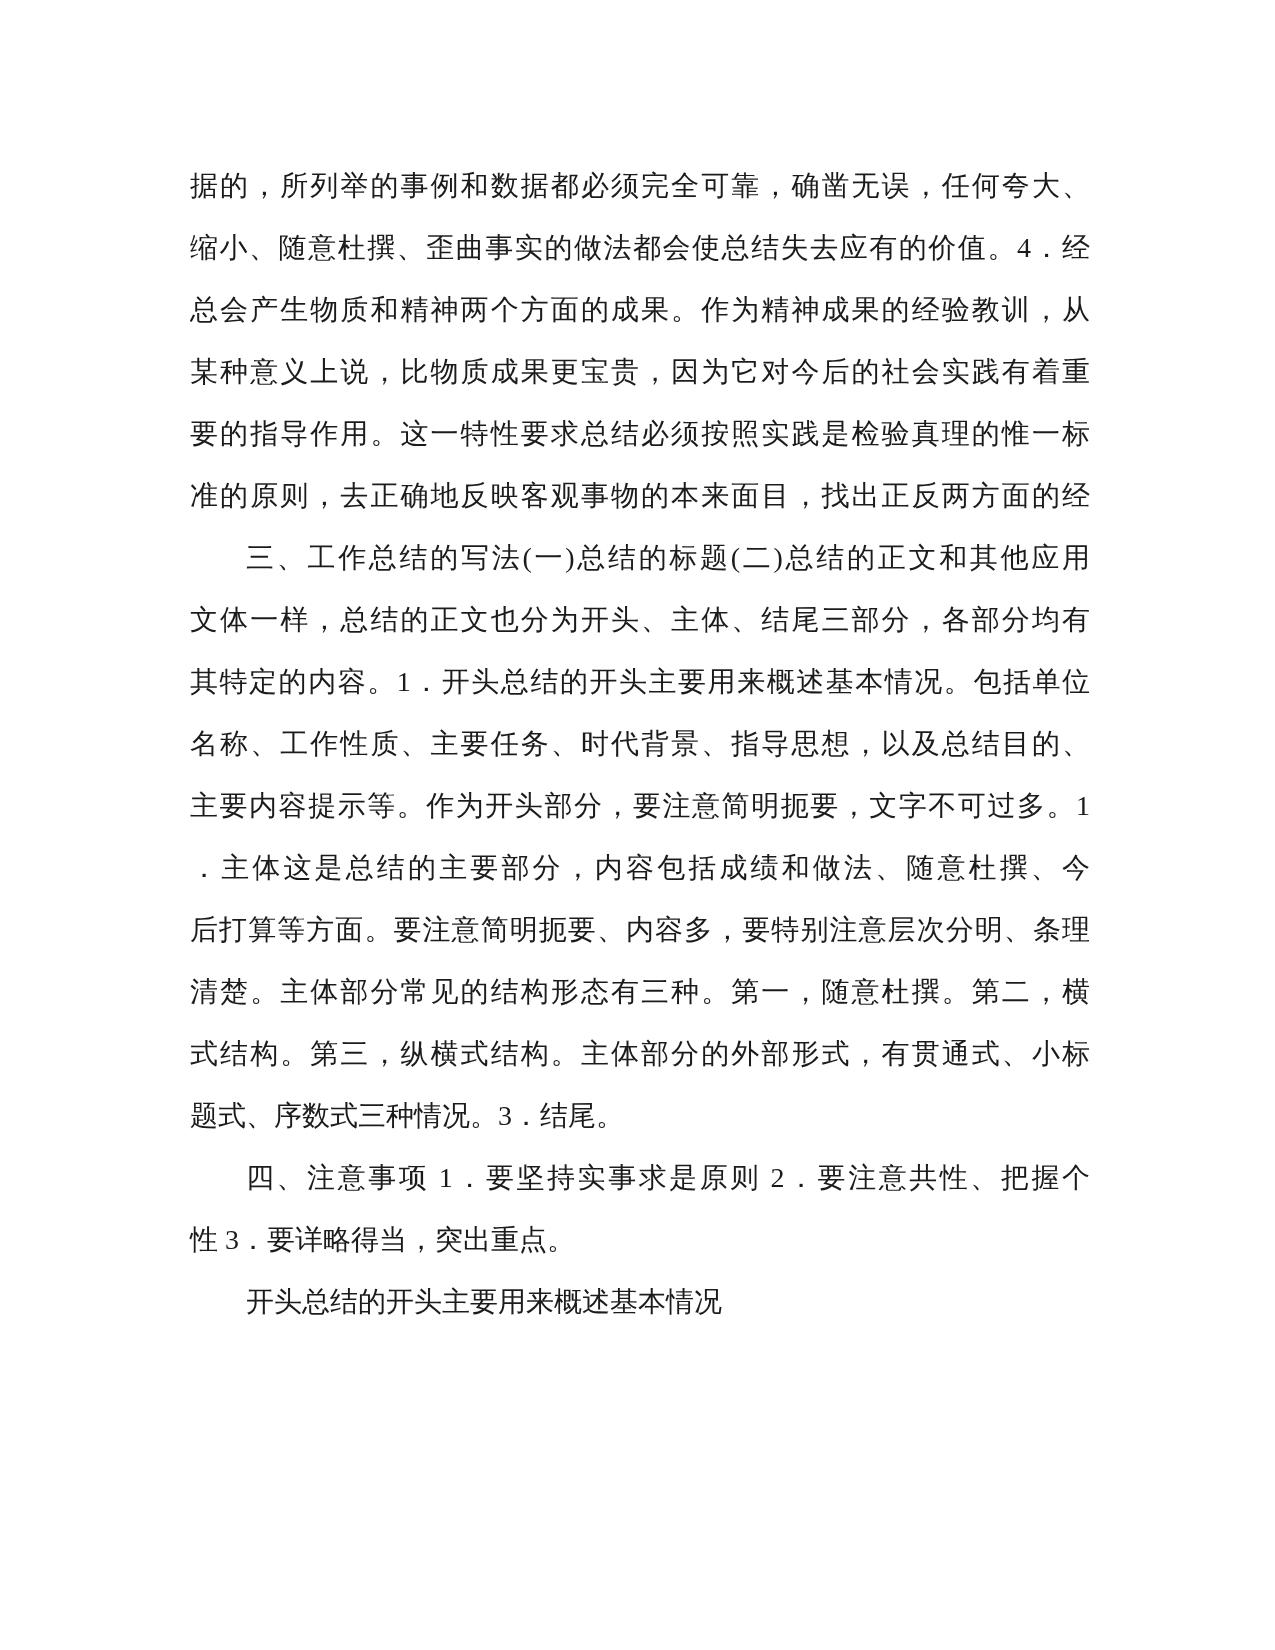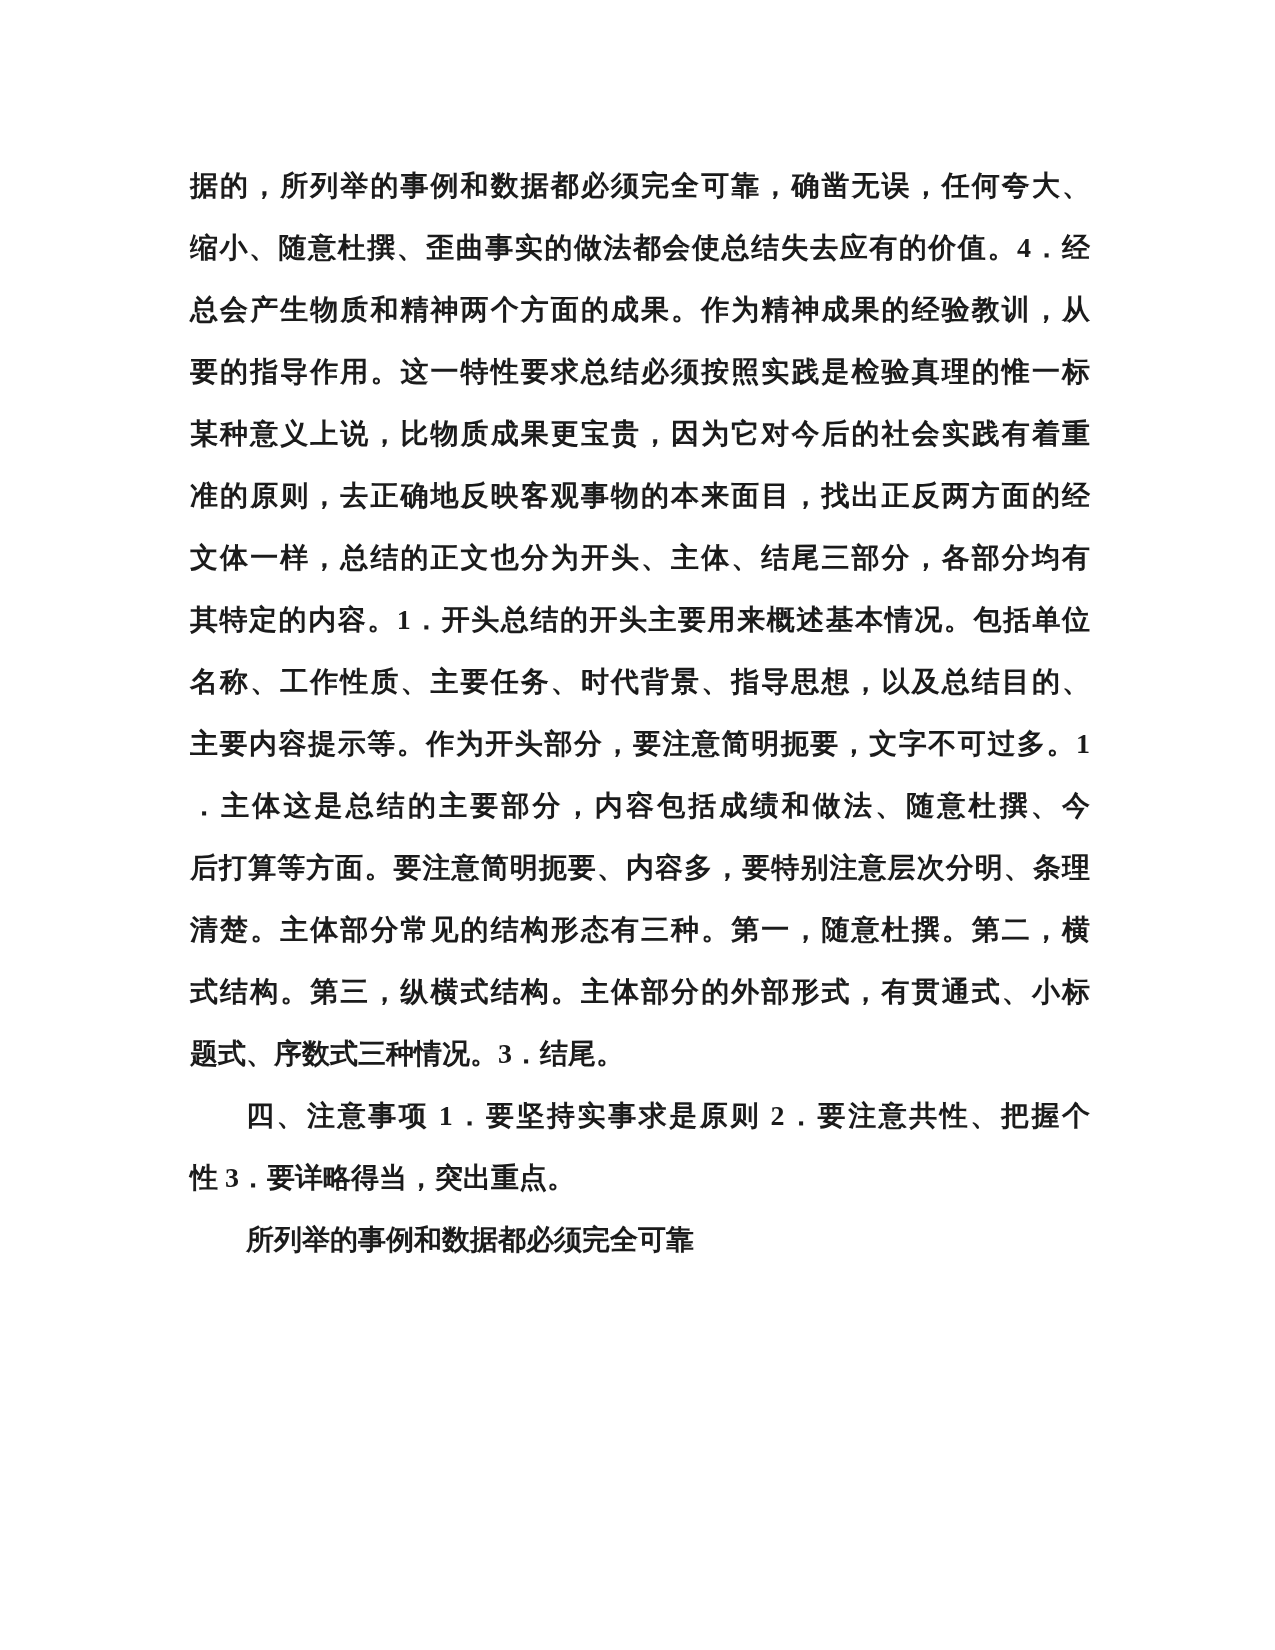--- a/index.html
+++ b/index.html
@@ -16,21 +16,21 @@
     font-family: "Liberation Serif", "DejaVu Serif", serif;
   }
   .text-block {
     position: absolute;
     left: 190px;
     top: 155px;
     width: 900px;
     font-size: 28px;
     line-height: 62px;
     color: #1b1b1b;
-    font-weight: 700;
+    font-weight: 400;
   }
   .paragraph {
     margin: 0;
     padding: 0;
   }
   .line {
     text-align: justify;
     text-align-last: justify;
     text-justify: inter-character;
   }
@@ -43,36 +43,37 @@
 </style>
 </head>
 <body>
 
 <div class="page">
   <div class="text-block" id="document-body">
       <div class="paragraph">
         <div class="line">据的，所列举的事例和数据都必须完全可靠，确凿无误，任何夸大、</div>
         <div class="line">缩小、随意杜撰、歪曲事实的做法都会使总结失去应有的价值。4．经</div>
         <div class="line">总会产生物质和精神两个方面的成果。作为精神成果的经验教训，从</div>
+        <div class="line">某种意义上说，比物质成果更宝贵，因为它对今后的社会实践有着重</div>
         <div class="line">要的指导作用。这一特性要求总结必须按照实践是检验真理的惟一标</div>
-        <div class="line">某种意义上说，比物质成果更宝贵，因为它对今后的社会实践有着重</div>
         <div class="line">准的原则，去正确地反映客观事物的本来面目，找出正反两方面的经</div>
       </div>
       <div class="paragraph">
+        <div class="line indent">三、工作总结的写法(一)总结的标题(二)总结的正文和其他应用</div>
         <div class="line">文体一样，总结的正文也分为开头、主体、结尾三部分，各部分均有</div>
         <div class="line">其特定的内容。1．开头总结的开头主要用来概述基本情况。包括单位</div>
         <div class="line">名称、工作性质、主要任务、时代背景、指导思想，以及总结目的、</div>
         <div class="line">主要内容提示等。作为开头部分，要注意简明扼要，文字不可过多。1</div>
         <div class="line">．主体这是总结的主要部分，内容包括成绩和做法、随意杜撰、今</div>
         <div class="line">后打算等方面。要注意简明扼要、内容多，要特别注意层次分明、条理</div>
         <div class="line">清楚。主体部分常见的结构形态有三种。第一，随意杜撰。第二，横</div>
         <div class="line">式结构。第三，纵横式结构。主体部分的外部形式，有贯通式、小标</div>
         <div class="line para-end">题式、序数式三种情况。3．结尾。</div>
       </div>
       <div class="paragraph">
         <div class="line indent">四、注意事项 1．要坚持实事求是原则 2．要注意共性、把握个</div>
         <div class="line para-end">性 3．要详略得当，突出重点。</div>
       </div>
       <div class="paragraph">
-        <div class="line para-end indent">所列举的事例和数据都必须完全可靠</div>
+        <div class="line para-end indent">开头总结的开头主要用来概述基本情况</div>
       </div>
     </div>
 </div>
 
 </body></html>

